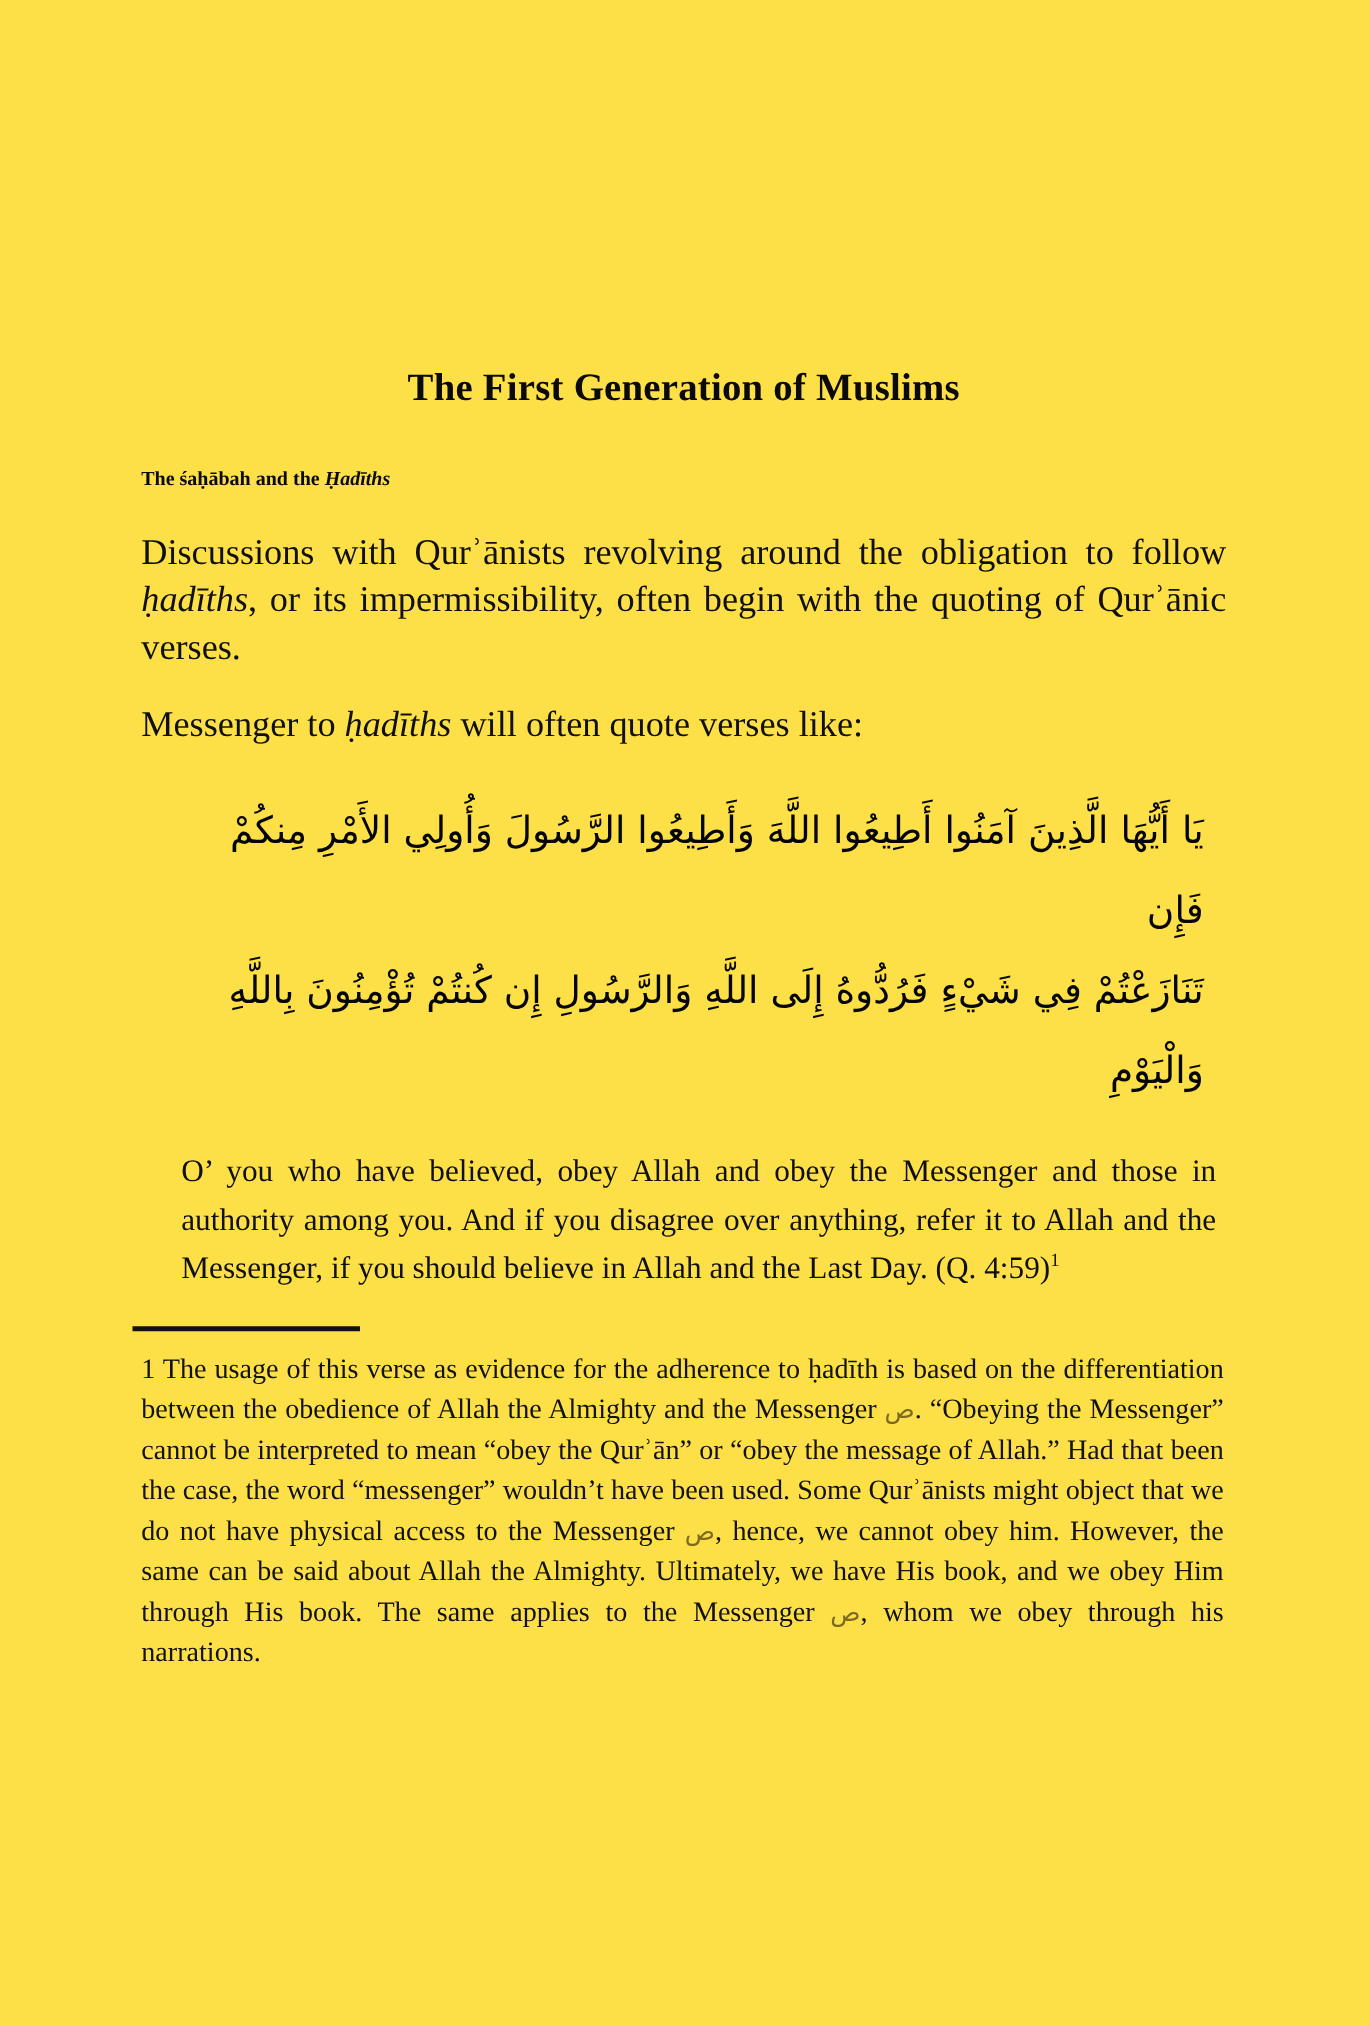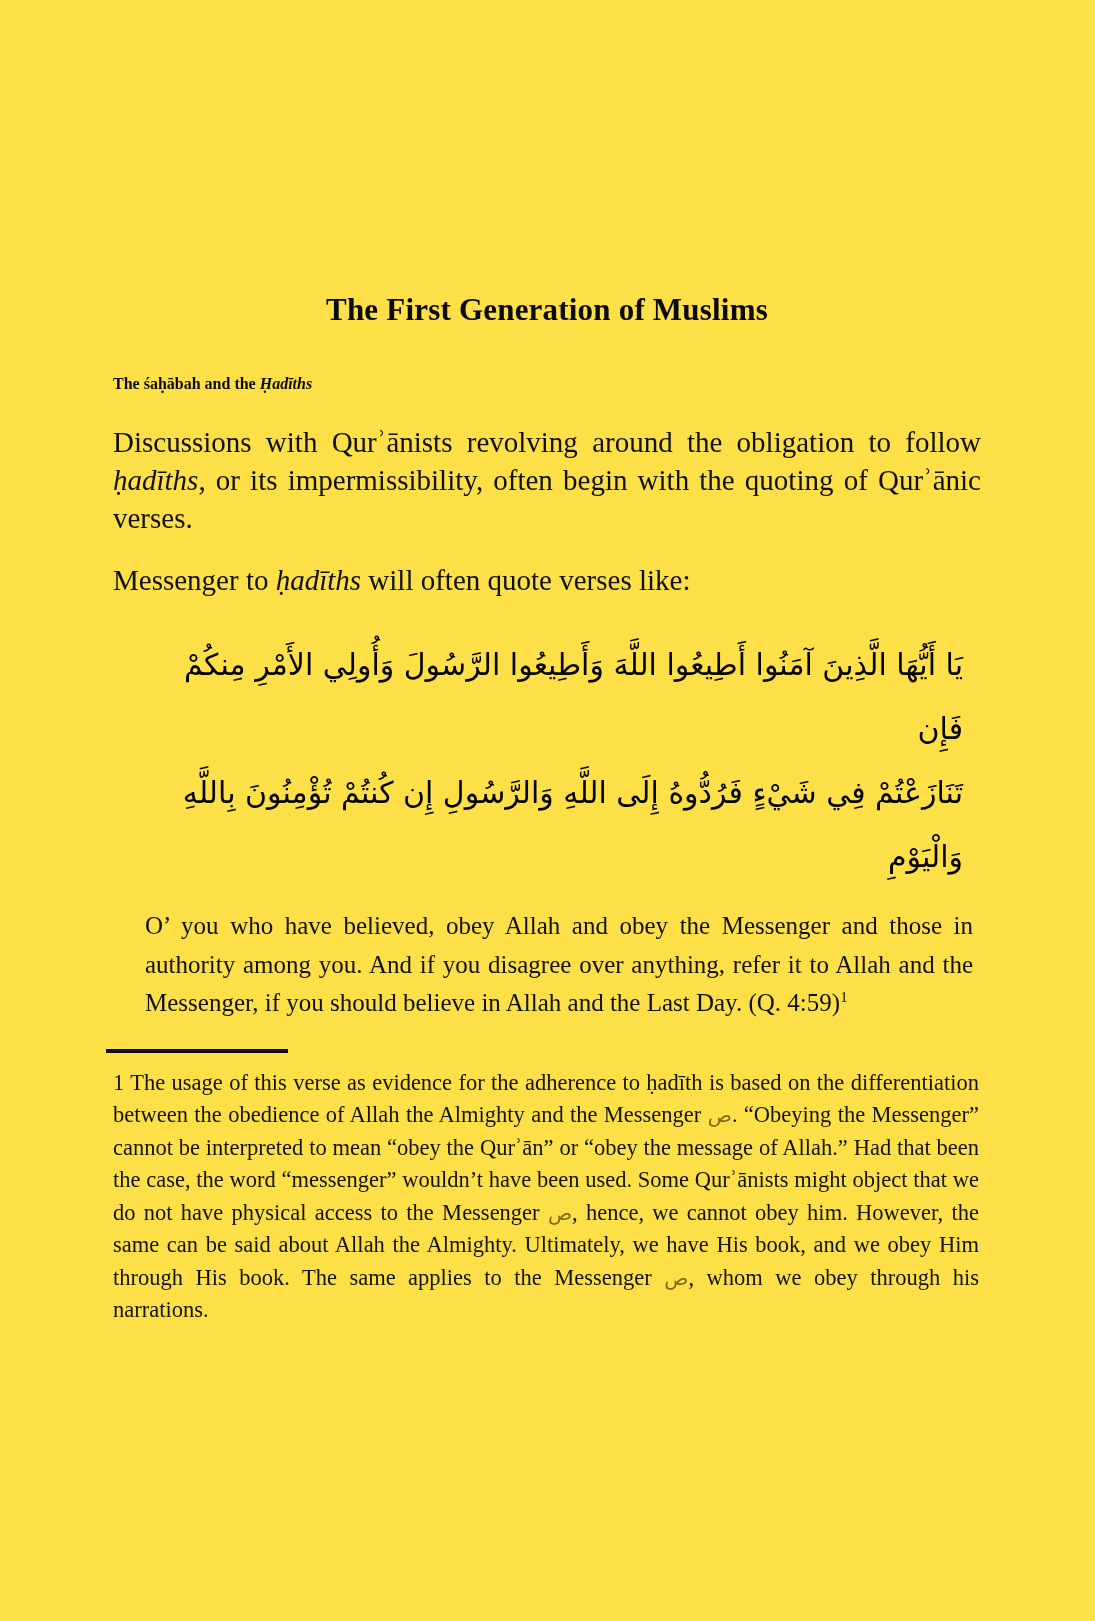--- a/index.html
+++ b/index.html
@@ -86,21 +86,21 @@
     color: #8a7320;
     font-size: 26px;
   }
 
   
   .quote-block {
     font-size: 25px;
     line-height: 38.5px;
     text-align: justify;
     text-justify: inter-word;
-    margin: 18px 0 0 0;
+    margin: 30px 0 0 0;
     padding-left: 32px;
     padding-right: 8px;
     color: #101010;
   }
   .quote-block sup {
     font-size: 15px;
     vertical-align: super;
     line-height: 0;
   }
 

